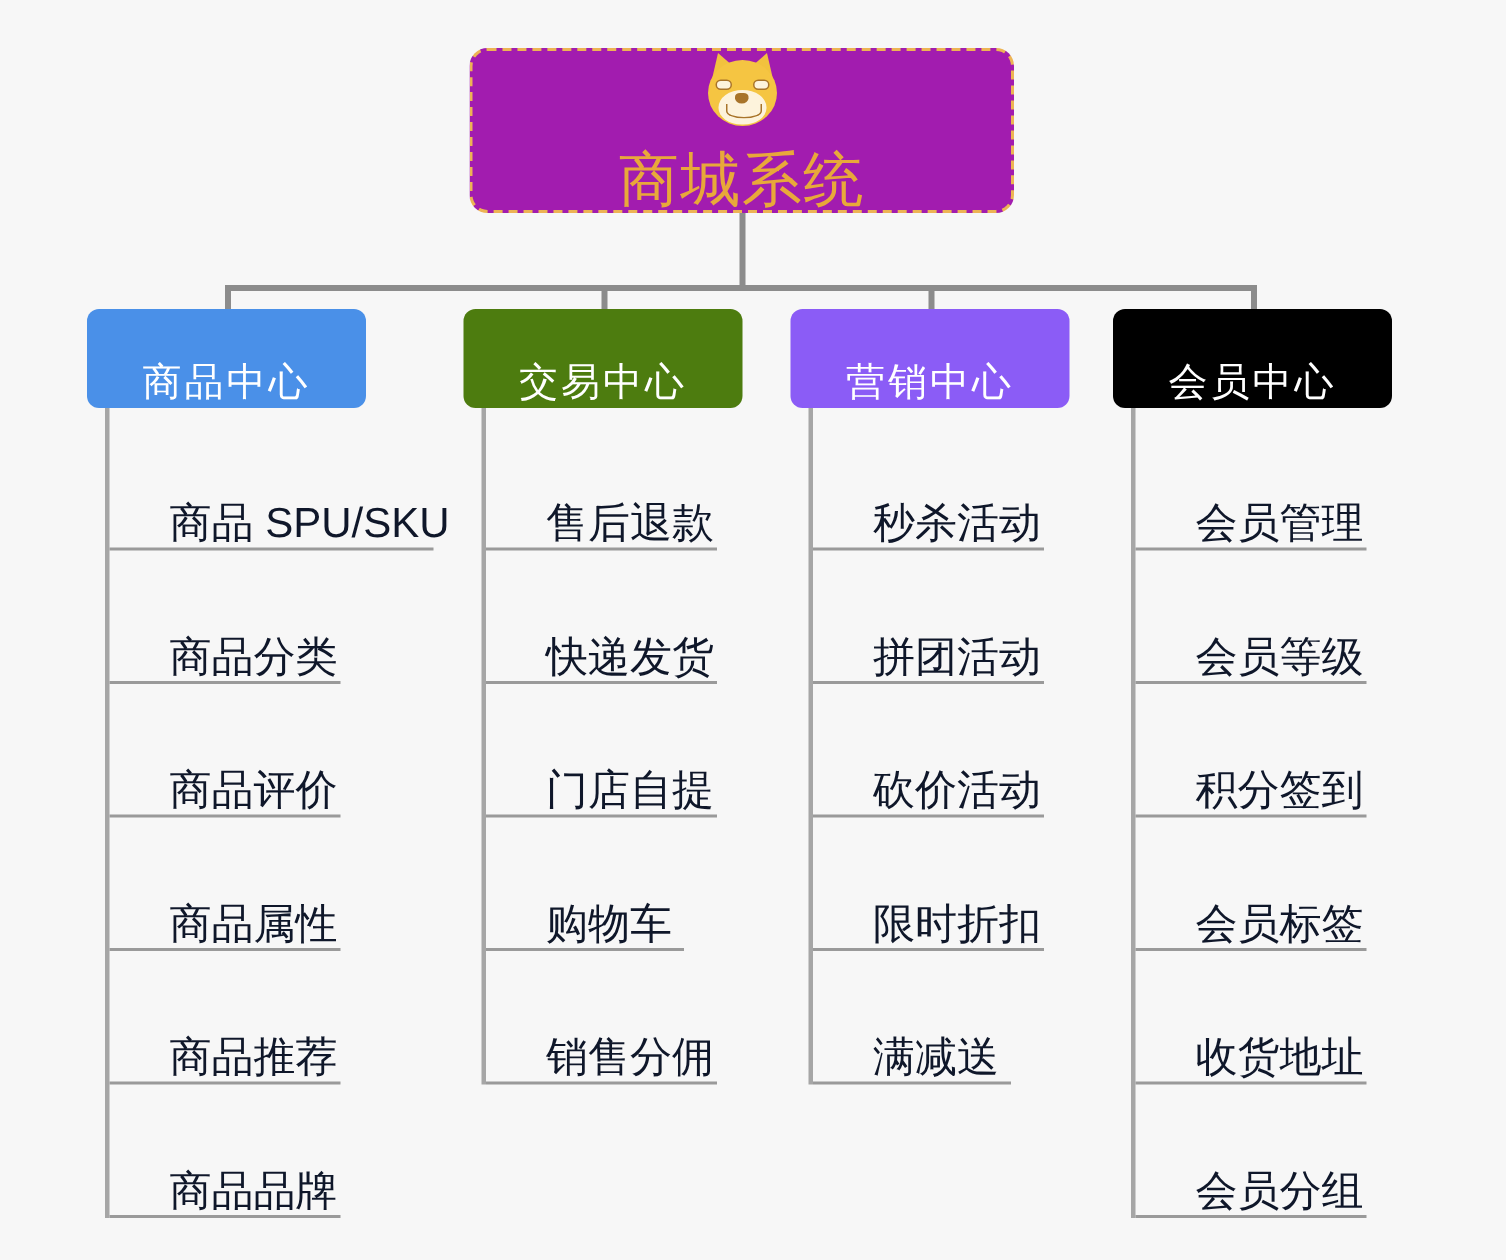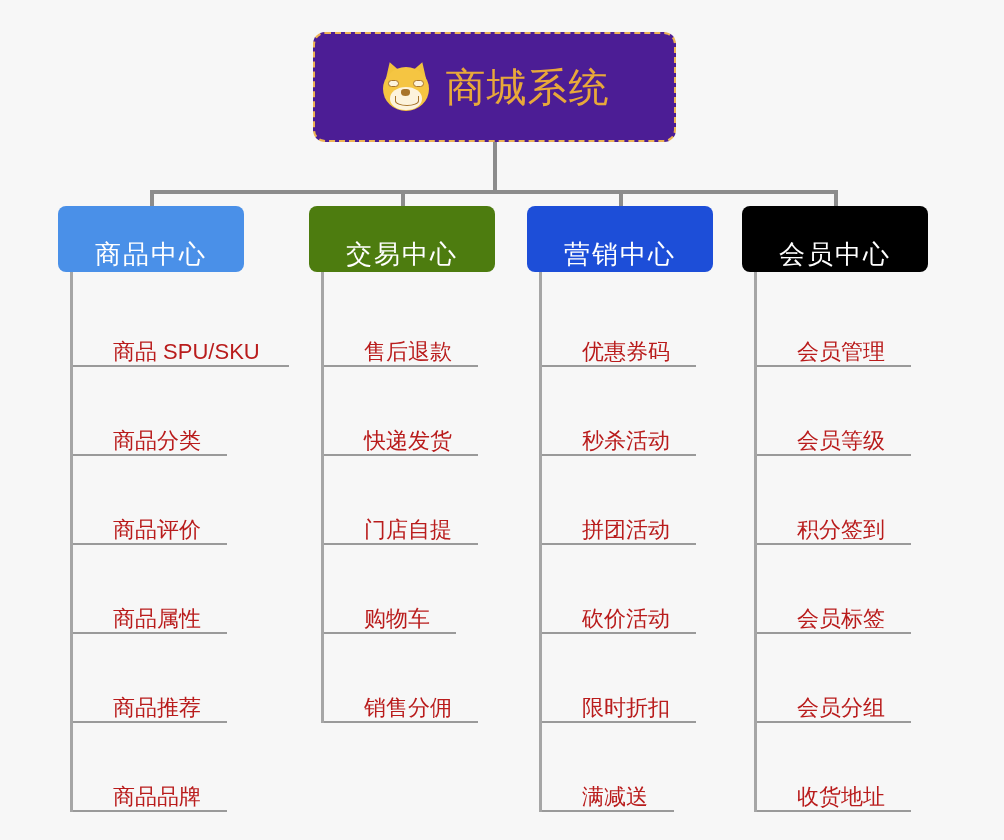--- a/index.html
+++ b/index.html
@@ -160,40 +160,40 @@
     border-left: 3px solid #a6a6a6;
     margin-left: 12px;
   }
   .leaf {
     position: relative;
     height: 89px;
     display: flex;
     align-items: flex-end;
   }
   .leaf-label {
-    font-size: 22px;
-    color: #b91c1c;
+    font-size: 28px;
+    color: #0f172a;
     padding: 0 14px 4px 40px;
     white-space: nowrap;
     line-height: 1;
   }
   .leaf-underline {
     position: absolute;
     left: 0;
     bottom: 0;
     height: 2px;
     background: #9a9a9a;
   }
 </style>
 </head>
 <body style="background: rgb(247, 247, 247);">
 
 <div id="mindmap">
 
-  <div class="root-node" style="border-color: rgb(237, 180, 84); background: #4c1d95;">
+  <div class="root-node" style="border-color: rgb(237, 180, 84); background: #a21caf; flex-direction: column;">
     <span class="root-emoji">
       <span class="dog">
         <span class="ear left"></span>
         <span class="ear right"></span>
         <span class="head"></span>
         <span class="muzzle"></span>
         <span class="eye left"></span>
         <span class="eye right"></span>
         <span class="nose"></span>
         <span class="mouth"></span>
@@ -265,28 +265,24 @@
           <span class="leaf-underline" style="width:132px"></span>
         </div>
         <div class="leaf">
           <span class="leaf-label">销售分佣</span>
           <span class="leaf-underline" style="width:154px"></span>
         </div>
       </div>
     </div>
 
     <div class="column" style="left:527px;width:186px">
-      <div class="cat-header" style="background: #1d4ed8;">
+      <div class="cat-header" style="background: #8b5cf6;">
         <span>营销中心</span>
       </div>
       <div class="leaves">
-        <div class="leaf">
-          <span class="leaf-label">优惠券码</span>
-          <span class="leaf-underline" style="width:154px"></span>
-        </div>
         <div class="leaf">
           <span class="leaf-label">秒杀活动</span>
           <span class="leaf-underline" style="width:154px"></span>
         </div>
         <div class="leaf">
           <span class="leaf-label">拼团活动</span>
           <span class="leaf-underline" style="width:154px"></span>
         </div>
         <div class="leaf">
           <span class="leaf-label">砍价活动</span>
@@ -318,24 +314,24 @@
         </div>
         <div class="leaf">
           <span class="leaf-label">积分签到</span>
           <span class="leaf-underline" style="width:154px"></span>
         </div>
         <div class="leaf">
           <span class="leaf-label">会员标签</span>
           <span class="leaf-underline" style="width:154px"></span>
         </div>
         <div class="leaf">
+          <span class="leaf-label">收货地址</span>
+          <span class="leaf-underline" style="width:154px"></span>
+        </div>
+        <div class="leaf">
           <span class="leaf-label">会员分组</span>
-          <span class="leaf-underline" style="width:154px"></span>
-        </div>
-        <div class="leaf">
-          <span class="leaf-label">收货地址</span>
           <span class="leaf-underline" style="width:154px"></span>
         </div>
       </div>
     </div>
 
   </div>
 </div>
 
 </body></html>

